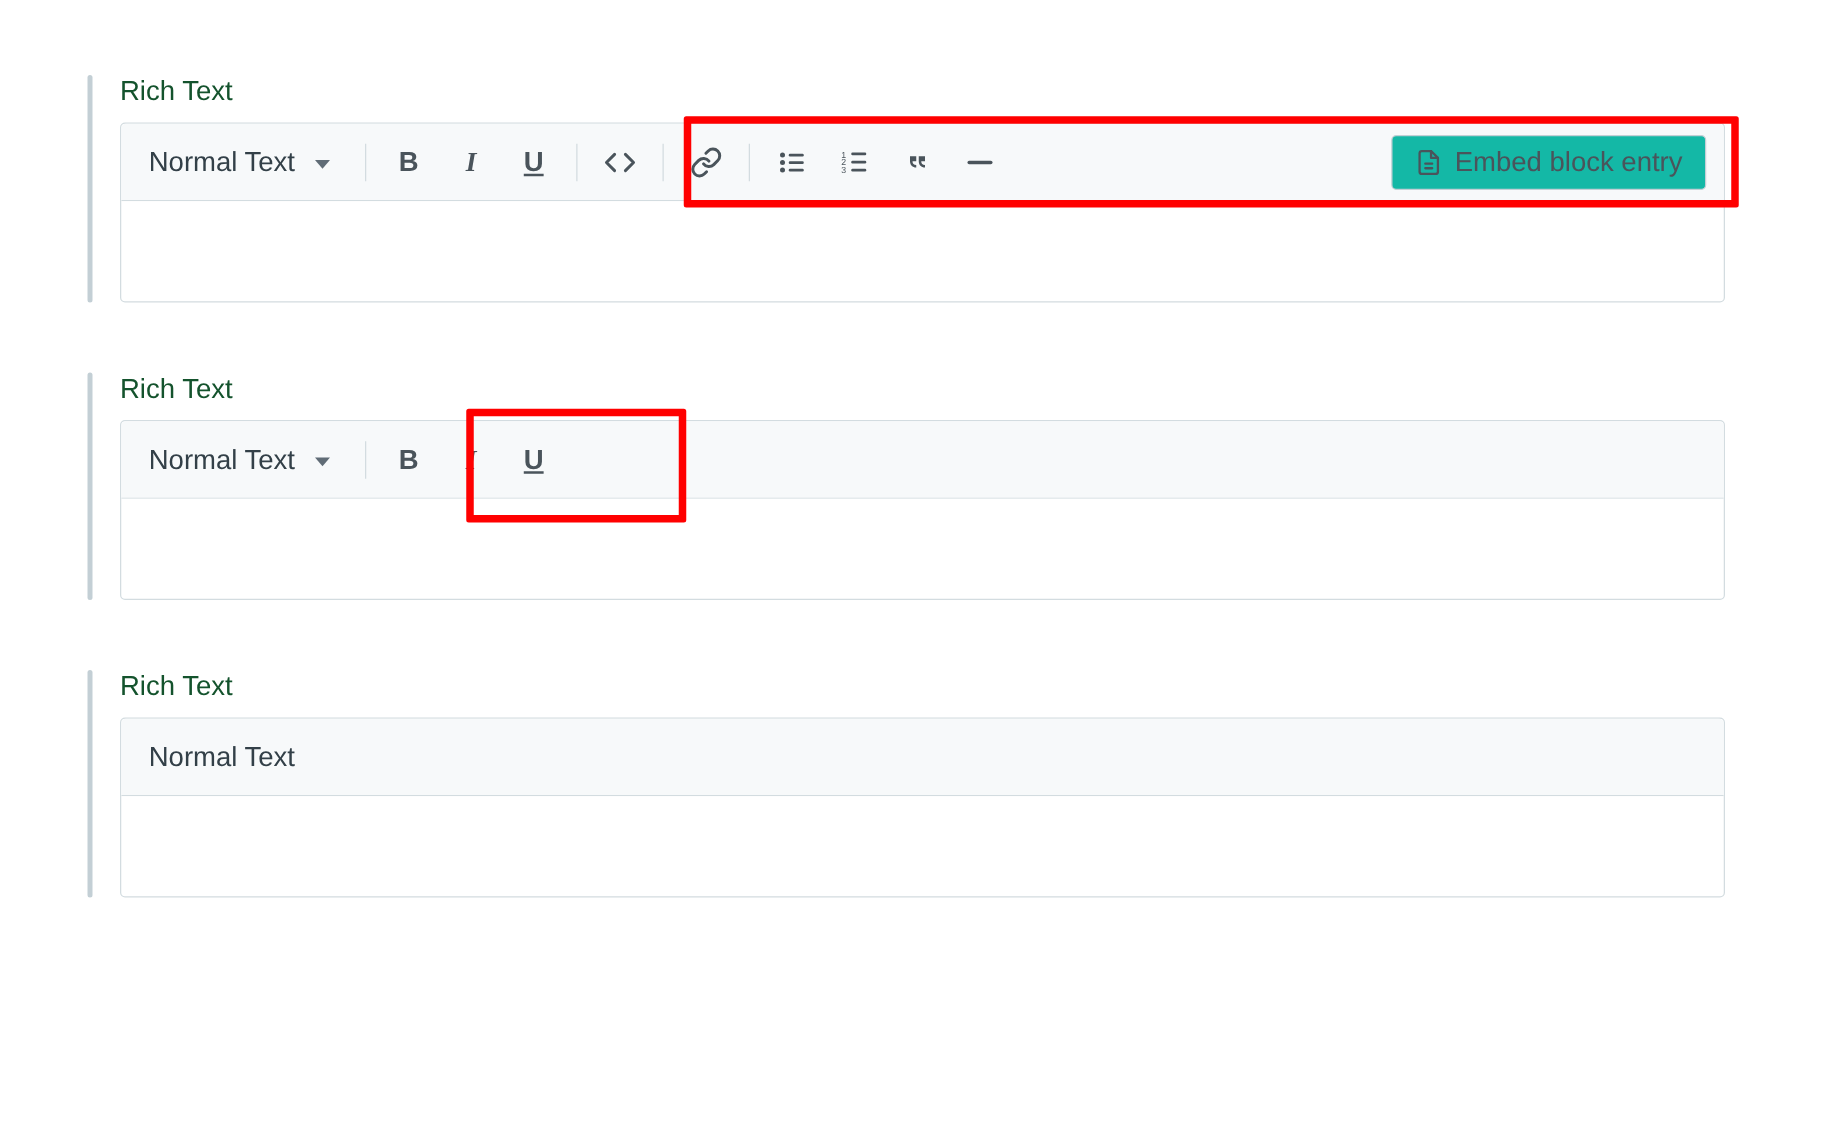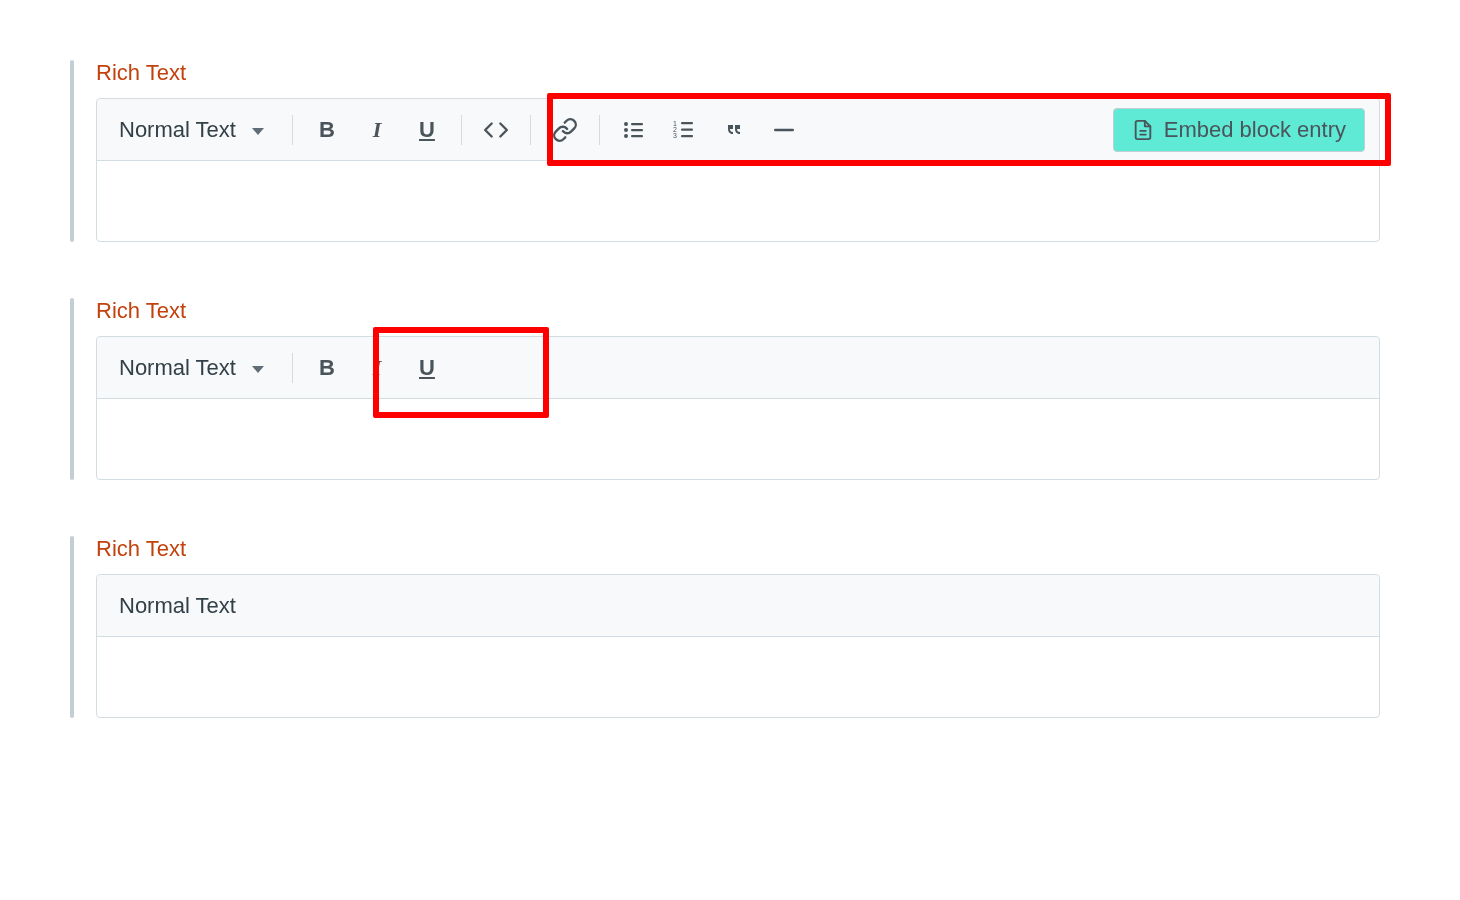--- a/index.html
+++ b/index.html
@@ -23,21 +23,21 @@
   .field-rule {
     width: 4px;
     background: #c3cfd5;
     border-radius: 2px;
     margin-right: 22px;
     flex: 0 0 auto;
   }
   .field-body { flex: 1 1 auto; min-width: 0; }
   .field-label {
     font-size: 22px;
-    color: #c2410c;
+    color: #14532d;
     margin-bottom: 12px;
   }
   .editor {
     border: 1px solid #d3dce0;
     border-radius: 4px;
     background: #fff;
     overflow: visible;
   }
   .toolbar {
     display: flex;
@@ -86,21 +86,21 @@
     user-select: none;
   }
   .tbtn + .tbtn { margin-left: 14px; }
   .tbtn svg { display:block; }
 
   .embed-btn {
     margin-left: auto;
     display: inline-flex;
     align-items: center;
     gap: 10px;
-    background: #5eead4;
+    background: #14b8a6;
     border: 1px solid #c3cfd5;
     border-radius: 4px;
     padding: 8px 18px;
     color: #4a545b;
     font-size: 22px;
     cursor: pointer;
   }
   .embed-btn svg { flex: 0 0 auto; }
 
   .editor-area {

